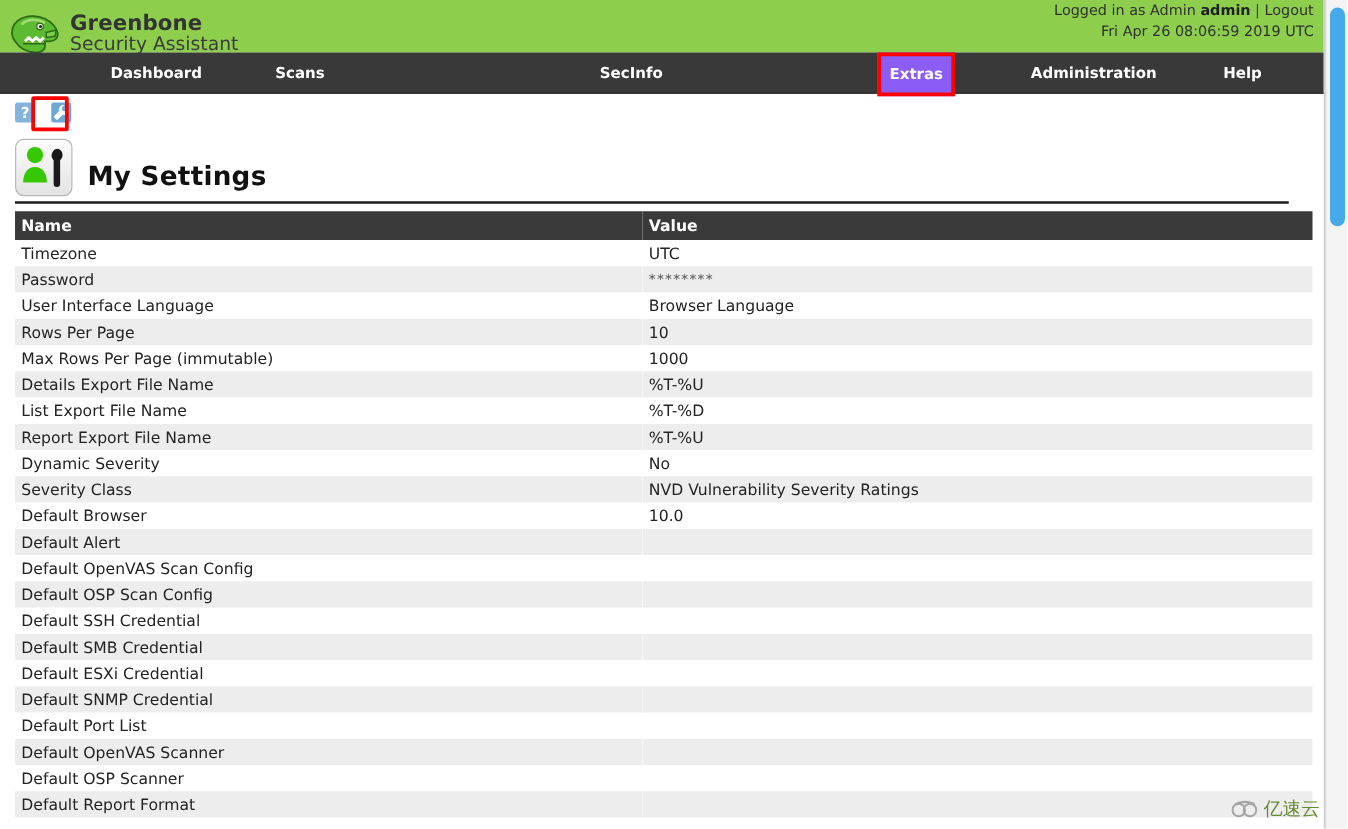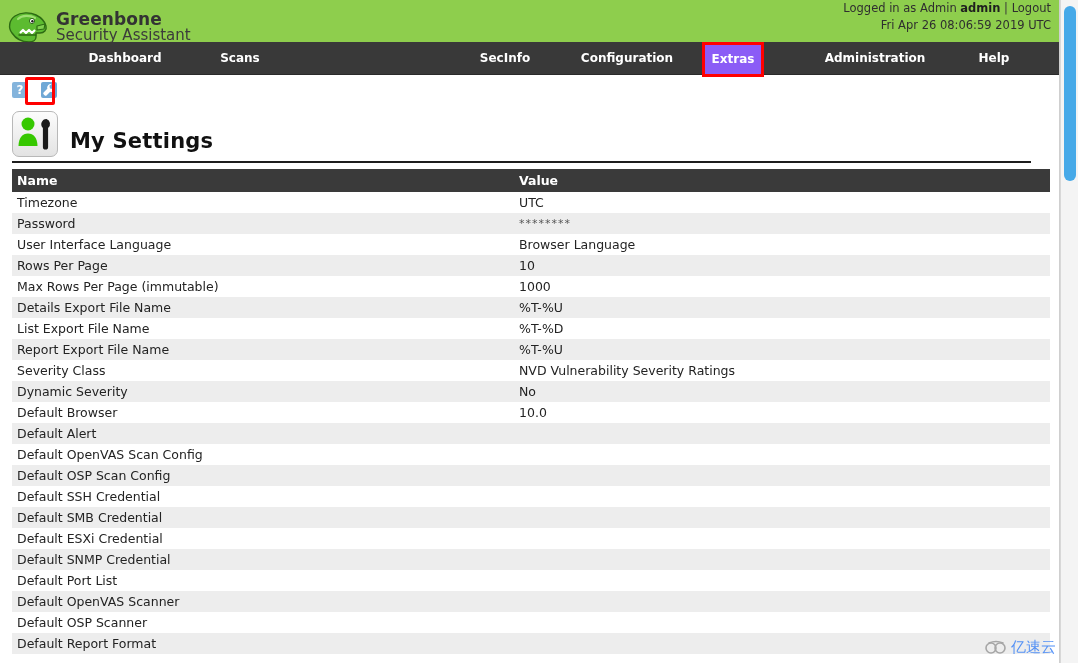--- a/index.html
+++ b/index.html
@@ -233,21 +233,21 @@
   }
 
   
   #watermark {
     position: absolute;
     right: 22px;
     bottom: 6px;
     display: flex;
     align-items: center;
     gap: 4px;
-    color: #3b82f6;
+    color: #4d7c0f;
     font-size: 15px;
     font-family: Liberation Mono, monospace;
     opacity: .85;
     pointer-events: none;
   }
 </style>
 </head>
 <body>
 
 <div id="page">
@@ -284,21 +284,20 @@
         </div>
         <div>Fri Apr 26 08:06:59 2019 UTC</div>
       </div>
     </div>
 
     <div id="nav">
       <div class="nav-item" style="left: 40px; width: 170px;">Dashboard</div>
       <div class="nav-item" style="left: 155px; width: 170px;">Scans</div>
       <div class="nav-item" style="left: 288px; width: 170px; margin-top: 36px;">Assets</div>
       <div class="nav-item" style="left: 420px; width: 170px;">SecInfo</div>
-      <div class="nav-item" style="left: 542px; width: 170px;">Configuration</div>
       <div class="nav-item marked" style="left: 702px; width: 62px;">Extras</div>
       <div class="nav-item" style="left: 790px; width: 170px;">Administration</div>
       <div class="nav-item" style="left: 939px; width: 110px;">Help</div>
     </div>
 
     <div id="content">
 
       <div id="toolicons">
         <span class="toolicon help">?</span>
         <span class="toolicon wrench">
@@ -364,26 +363,26 @@
             </tr>
             <tr>
               <td>List Export File Name</td>
               <td>%T-%D</td>
             </tr>
             <tr>
               <td>Report Export File Name</td>
               <td>%T-%U</td>
             </tr>
             <tr>
+              <td>Dynamic Severity</td>
+              <td>No</td>
+            </tr>
+            <tr>
               <td>Severity Class</td>
               <td>NVD Vulnerability Severity Ratings</td>
-            </tr>
-            <tr>
-              <td>Dynamic Severity</td>
-              <td>No</td>
             </tr>
             <tr>
               <td>Default Browser</td>
               <td>10.0</td>
             </tr>
             <tr>
               <td>Default Alert</td>
               <td></td>
             </tr>
             <tr>

